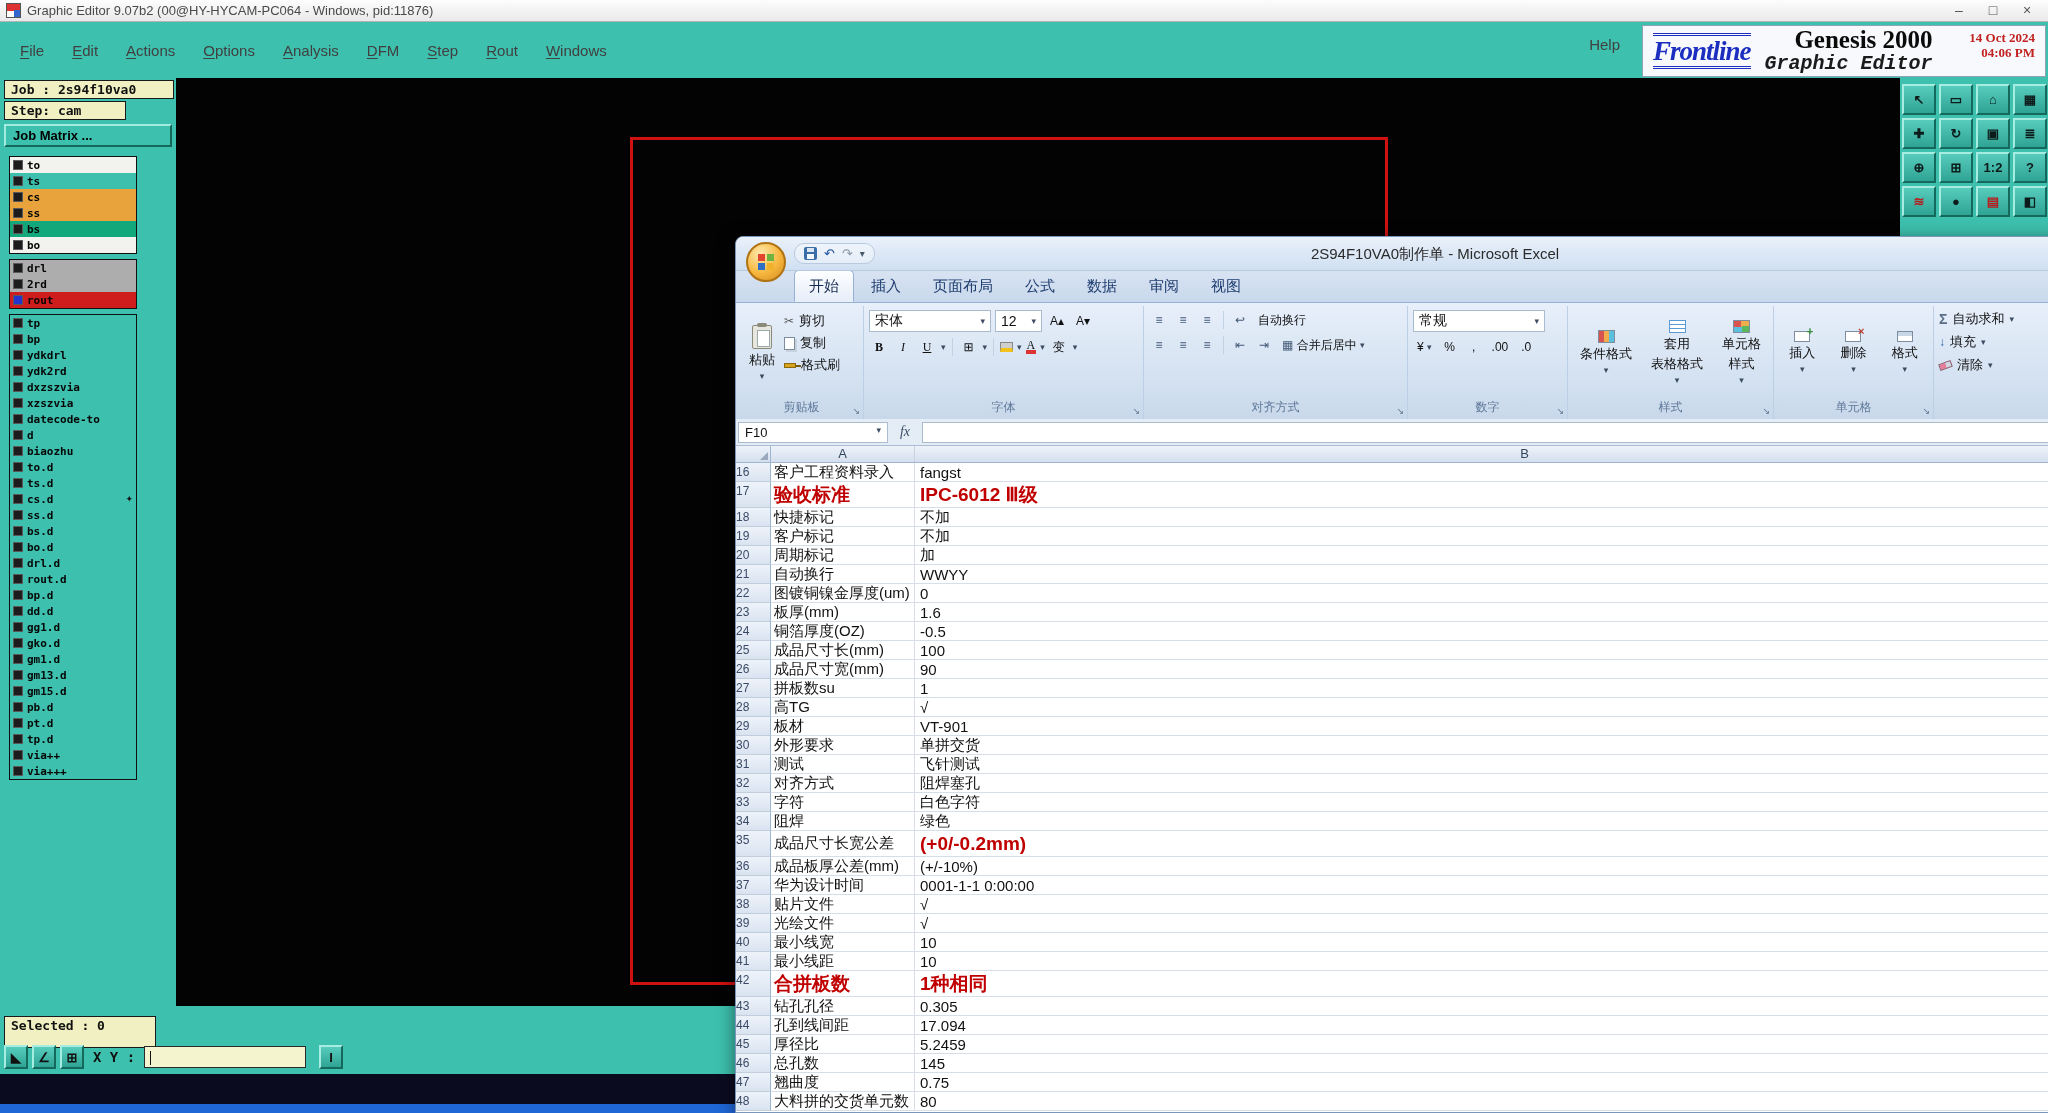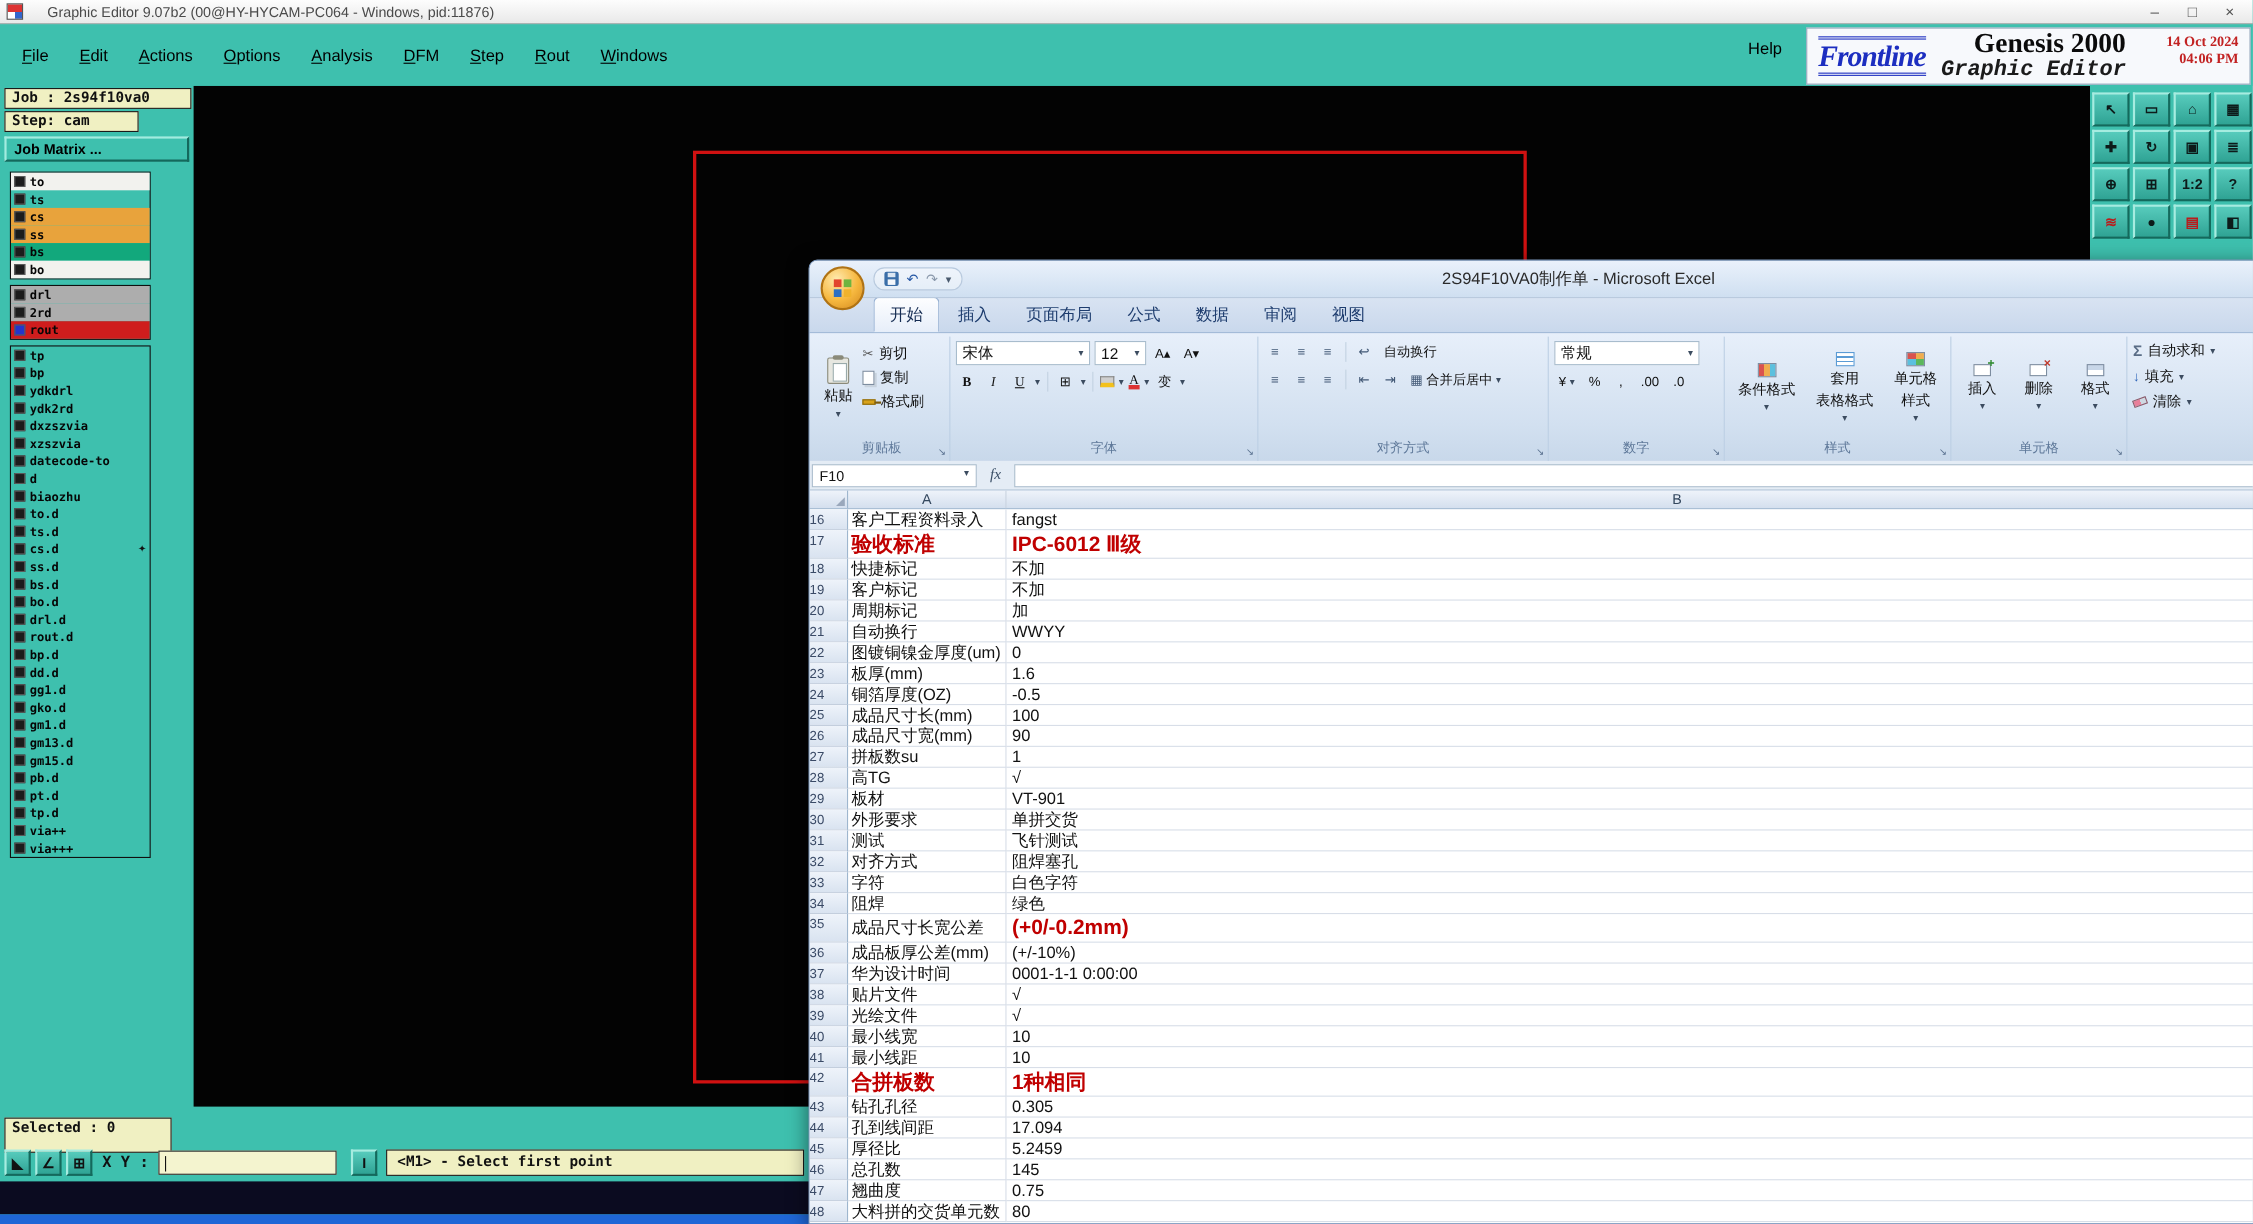--- a/index.html
+++ b/index.html
@@ -1,27 +1,27 @@
 <!DOCTYPE html>
 <html><head>
 <meta charset="utf-8">
 <style>
   *{box-sizing:border-box;margin:0;padding:0}
   html,body{width:2048px;height:1113px;overflow:hidden}
   body{position:relative;background:#3ec0ae;font-family:"Liberation Sans",sans-serif;color:#111}
 
   
-  .g-titlebar{position:absolute;top:0;left:0;right:0;height:22px;background:linear-gradient(#fdfdfd,#e9e9e9);border-bottom:1px solid #b3b3b3;display:flex;align-items:center;padding:0 6px;gap:22px;z-index:30}
+  .g-titlebar{position:absolute;top:0;left:0;right:0;height:22px;background:linear-gradient(#fdfdfd,#e9e9e9);border-bottom:1px solid #b3b3b3;display:flex;align-items:center;padding:0 6px;gap:6px;z-index:30}
   .g-appicon{width:15px;height:15px;flex:none;background:conic-gradient(#d33 0 25%,#36c 25% 50%,#fff 50% 75%,#d33 75%);border:1px solid #555}
   .g-title{font-size:13px;color:#4a4a4a;white-space:nowrap}
   .winbtns{margin-left:auto;display:flex;gap:4px}
   .winbtn{width:30px;height:19px;text-align:center;line-height:18px;font-size:14px;color:#555}
 
   .g-menubar{position:absolute;top:22px;left:0;right:0;height:56px;background:#3ec0ae;display:flex;align-items:center;gap:28px;padding-left:20px;z-index:10}
-  .menu-item{font-size:15px;color:#000000;white-space:nowrap}
+  .menu-item{font-size:15px;color:#404040;white-space:nowrap}
   .menu-item u{text-underline-offset:2px}
   .help-item{position:absolute;top:36px;right:428px;font-size:15px;z-index:11}
 
   .logo{position:absolute;top:25px;right:2px;width:404px;height:52px;background:#f7f9fc;border:1px solid #8fa3b8;display:flex;align-items:center;padding:2px 10px;z-index:11}
   .fl-brand{font-family:"Liberation Serif",serif;font-style:italic;font-weight:bold;font-size:27px;color:#1c2ec0;letter-spacing:-1px;border-top:3px double #1c2ec0;border-bottom:3px double #1c2ec0;line-height:30px}
   .gen-col{margin-left:14px;display:flex;flex-direction:column;align-items:flex-end}
   .gen-title{font-family:"Liberation Serif",serif;font-weight:bold;font-size:25px;line-height:25px;color:#0b0b0b}
   .gen-sub{font-family:Liberation Mono, monospace;font-style:italic;font-weight:bold;font-size:20px;color:#1b1b1b}
   .date-col{margin-left:auto;display:flex;flex-direction:column;align-items:flex-end;color:#c22222;font-family:"Liberation Serif",serif;font-size:13px;font-weight:bold;line-height:15px;align-self:flex-start;margin-top:2px}
 
@@ -376,21 +376,20 @@
   <span style="display:flex;gap:4px">
       <span class="sbtn">◣</span>
       <span class="sbtn">∠</span>
       <span class="sbtn">⊞</span>
     </span>
   <span class="xy-label">X Y :</span>
   <span class="xy-input">
       <span class="caret"></span>
     </span>
   <span class="sbtn mode-btn">I</span>
-  <span class="prompt">&lt;M1&gt; - Select first point</span>
 </div>
 
 <div class="dark-strip"></div>
 <div class="taskbar"></div>
 
 <div class="excel">
   <div class="x-titlebar">
     <div class="orb">
       <span class="orb-grid">
           <span class="oc1"></span>

